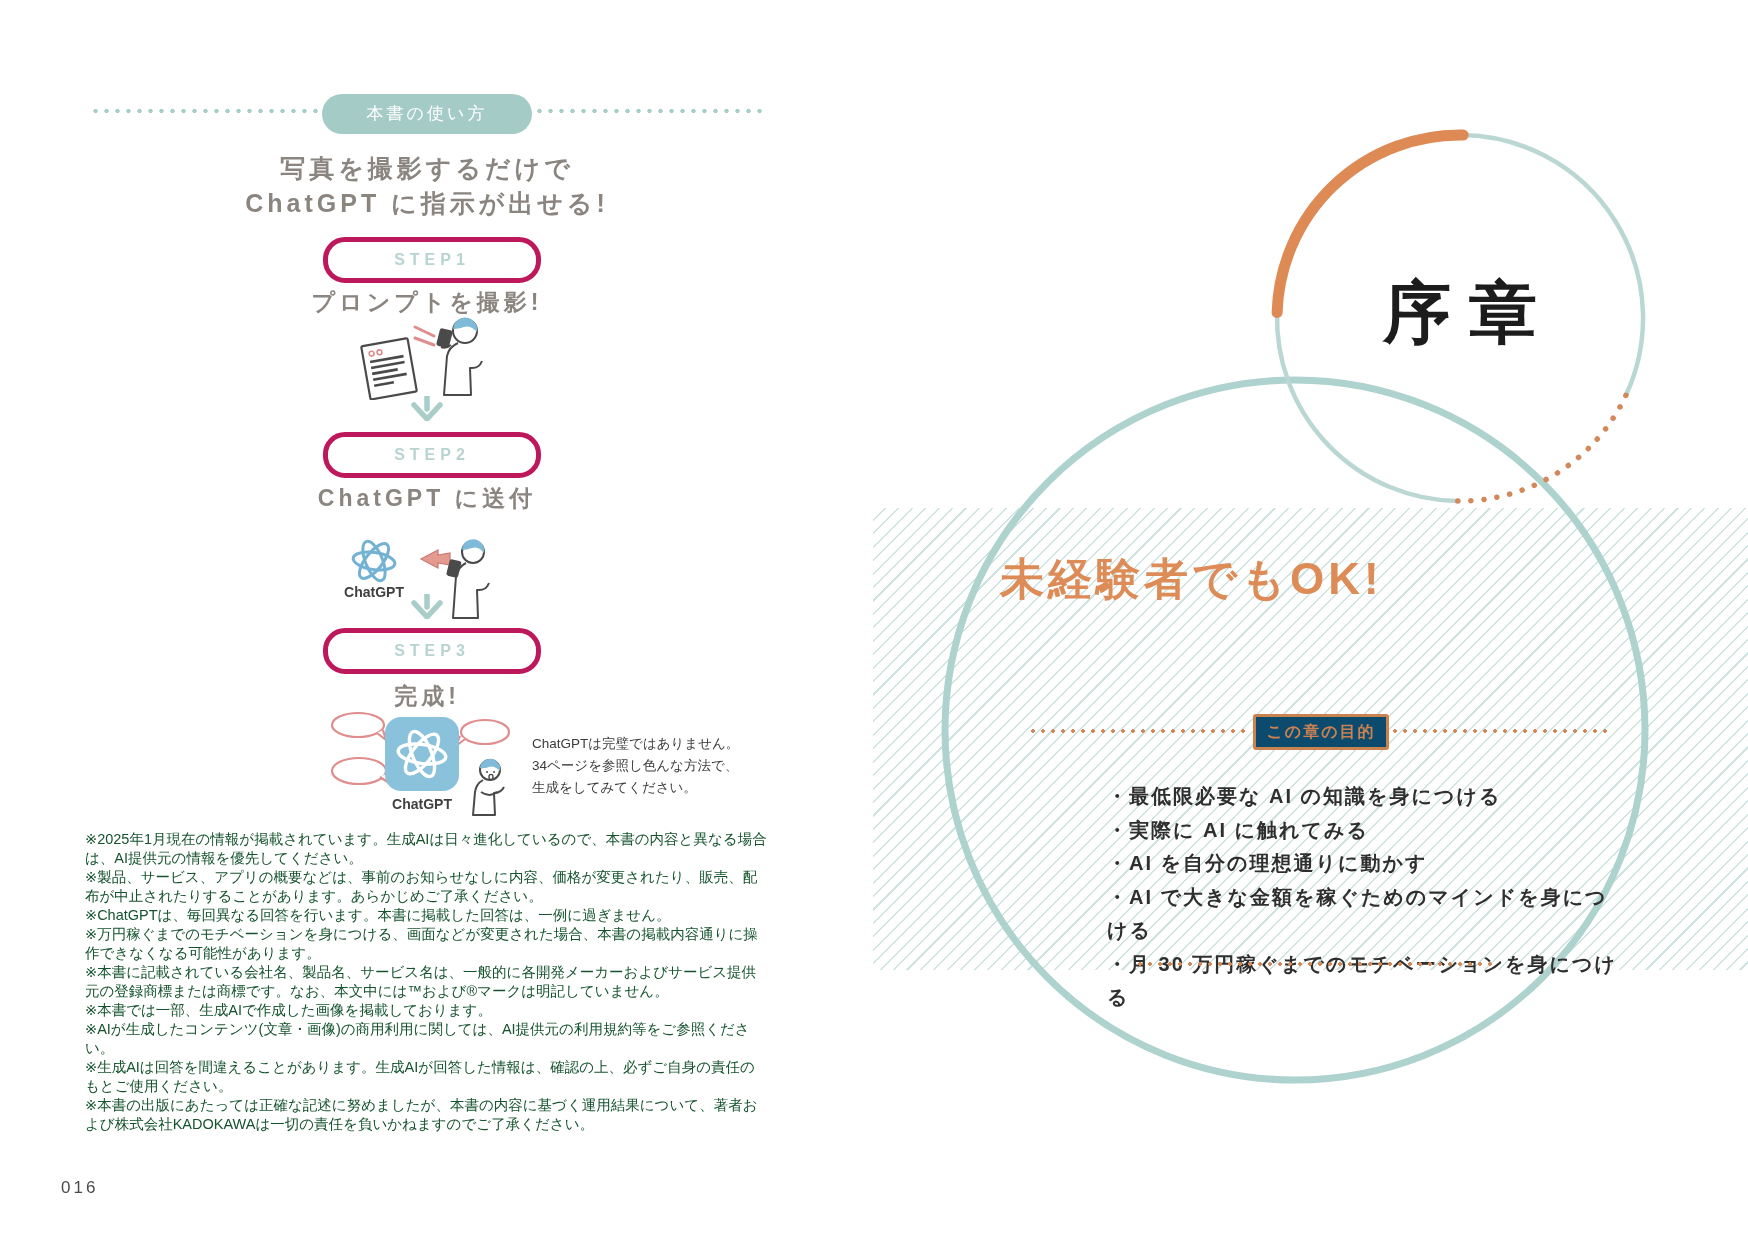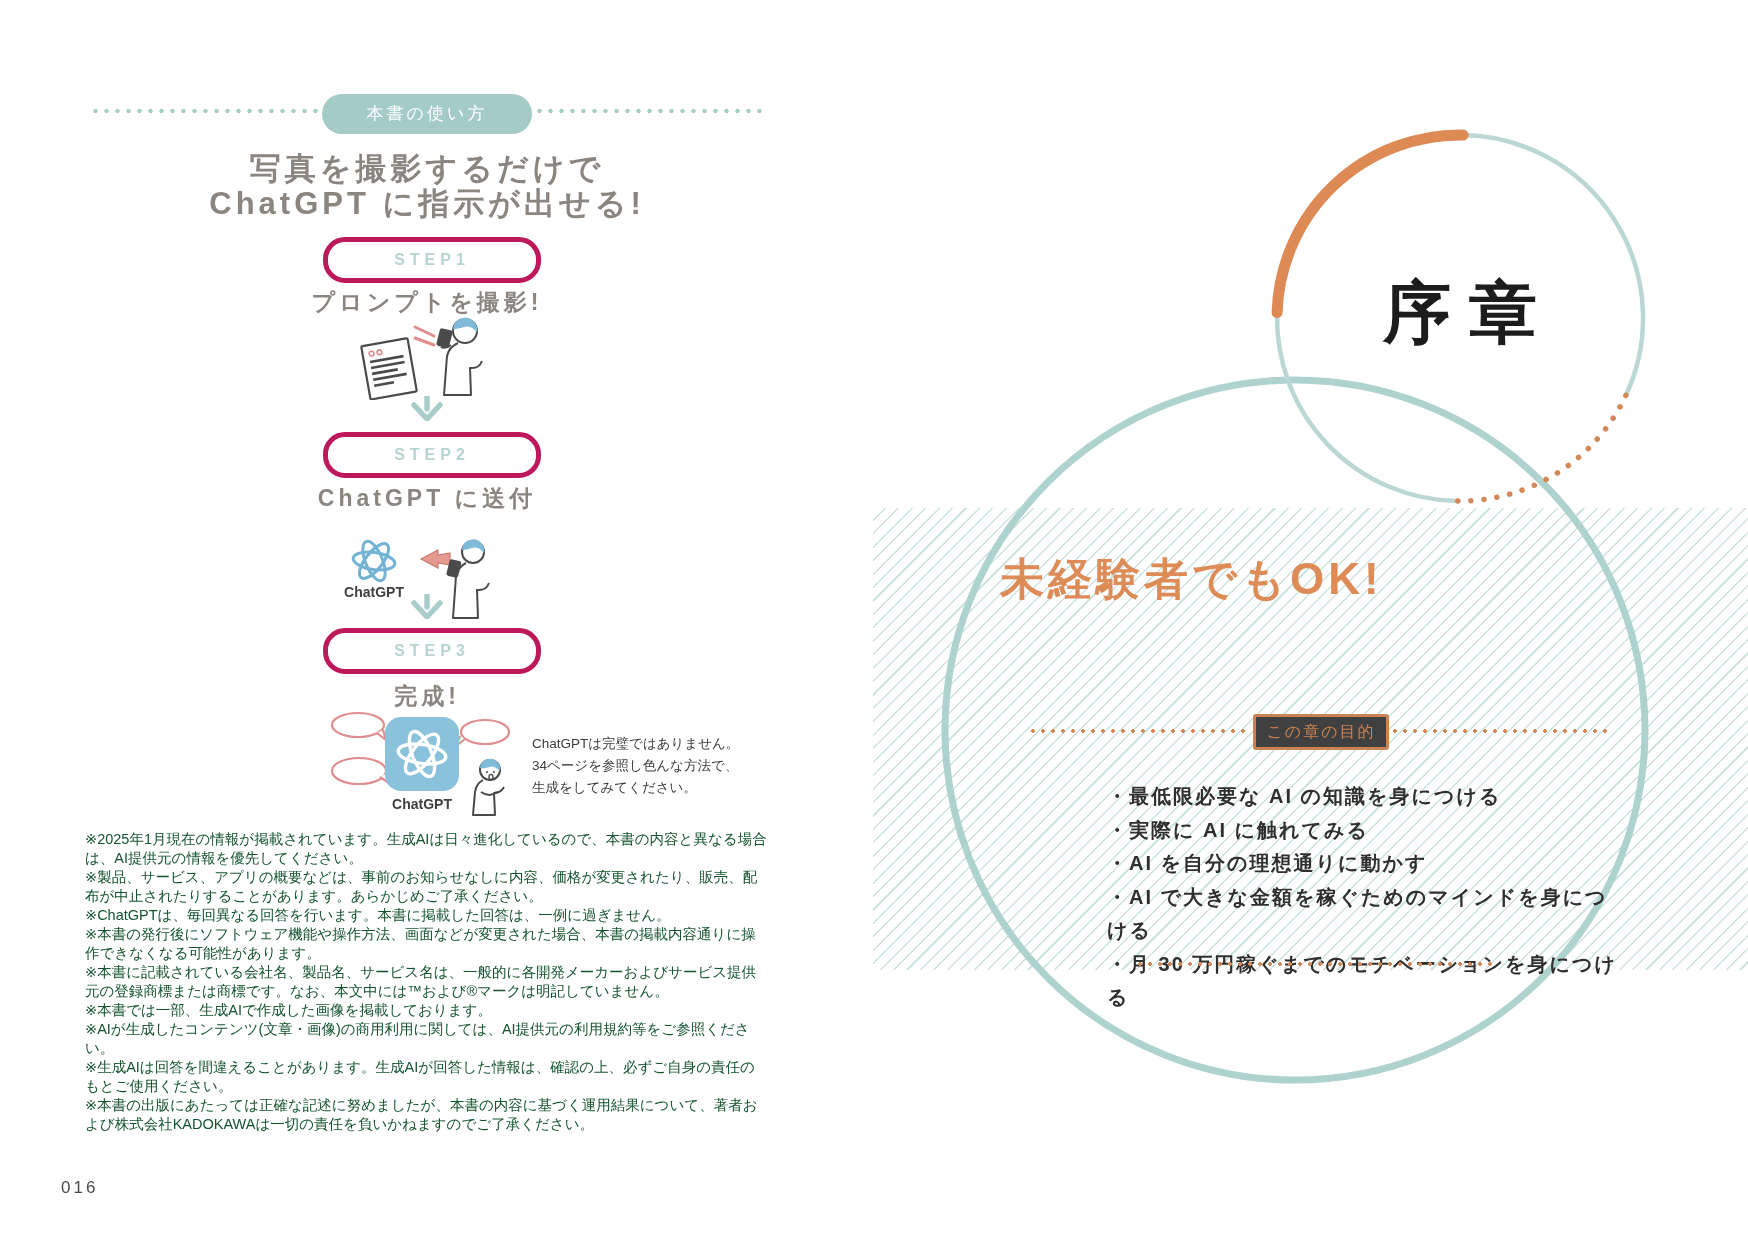--- a/index.html
+++ b/index.html
@@ -10,39 +10,39 @@
   
   .dots-teal{height:6px;background-image:radial-gradient(circle,#a9cec9 2px,rgba(0,0,0,0) 2.2px);
              background-size:11px 6px;background-repeat:repeat-x;background-position:left center;}
   .dots-orange{height:6px;background-image:radial-gradient(circle,#d3885a 1.9px,rgba(0,0,0,0) 2.1px);
              background-size:10px 6px;background-repeat:repeat-x;background-position:left center;}
 
   
   .pill-header{left:322px;top:94px;width:210px;height:40px;border-radius:21px;background:#a5cbc7;
                color:#ffffff;font-size:17px;letter-spacing:3px;text-align:center;line-height:40px;}
   .lp-title{left:137px;top:151px;width:580px;text-align:center;color:#8b8580;
-            font-size:31px;letter-spacing:4px;line-height:35px;font-weight:600;}
+            font-size:25px;letter-spacing:4px;line-height:35px;font-weight:600;}
   .step-pill{left:323px;width:208px;height:36px;border:5px solid #be185d;border-radius:22px;
              background:#ffffff;color:#b7d4d1;font-size:16px;letter-spacing:5px;text-align:center;
              line-height:36px;font-weight:600;}
   .cap{left:177px;width:500px;text-align:center;color:#8b8580;font-size:23px;letter-spacing:4px;font-weight:600;}
   .note{left:532px;top:733px;width:230px;color:#3c3c3c;font-size:13.5px;line-height:22px;}
   .disclaimer{left:85px;top:830px;width:684px;color:#14532d;font-size:14.5px;line-height:19px;}
   .disclaimer p{margin:0;}
   .pagenum{left:61px;top:1178px;color:#4b4b4b;font-size:17px;letter-spacing:3px;}
 
   
   .hatch{left:873px;top:508px;width:875px;height:462px;
          background:repeating-linear-gradient(135deg,rgba(0,0,0,0) 0px,rgba(0,0,0,0) 8px,#cfe3e0 8px,#cfe3e0 9.5px);}
   .chapter{left:1310px;top:268px;width:300px;text-align:center;color:#1c1c1c;
            font-size:68px;letter-spacing:18px;text-indent:18px;font-weight:700;}
   .rp-title{left:1000px;width:650px;color:#dd8c57;font-weight:700;font-size:44px;letter-spacing:4px;}
   .goal-label{left:1253px;top:714px;width:130px;height:30px;border:3px solid #cb8251;border-radius:3px;
-              background:#404040;color:#cb8251;font-size:16px;letter-spacing:2px;text-align:center;
-              line-height:30px;font-weight:400;}
+              background:#0c4a6e;color:#cb8251;font-size:16px;letter-spacing:2px;text-align:center;
+              line-height:30px;font-weight:700;}
   .goals{left:1107px;top:780px;width:520px;color:#2f2f2f;font-size:20px;letter-spacing:2px;
          line-height:33.5px;font-weight:600;}
   svg text{font-family:"Liberation Sans","DejaVu Sans",sans-serif;}
 </style>
 </head>
 <body>
 
 <div id="spread">
 
   <div class="abs dots-teal" style="left:90px;top:108px;width:230px;"></div>
@@ -135,21 +135,21 @@
   <div class="abs note">
     <div>ChatGPTは完璧ではありません。</div>
     <div>34ページを参照し色んな方法で、</div>
     <div>生成をしてみてください。</div>
   </div>
 
   <div class="abs disclaimer">
     <p>※2025年1月現在の情報が掲載されています。生成AIは日々進化しているので、本書の内容と異なる場合は、AI提供元の情報を優先してください。</p>
     <p>※製品、サービス、アプリの概要などは、事前のお知らせなしに内容、価格が変更されたり、販売、配布が中止されたりすることがあります。あらかじめご了承ください。</p>
     <p>※ChatGPTは、毎回異なる回答を行います。本書に掲載した回答は、一例に過ぎません。</p>
-    <p>※本書の発行後にソフトウェア機能や操作方法、画面などが変更された場合、本書の掲載内容通りに操作できなくなる可能性があります。</p>
+    <p>※万円稼ぐまでのモチベーションを身につける、画面などが変更された場合、本書の掲載内容通りに操作できなくなる可能性があります。</p>
     <p>※本書に記載されている会社名、製品名、サービス名は、一般的に各開発メーカーおよびサービス提供元の登録商標または商標です。なお、本文中には™および®マークは明記していません。</p>
     <p>※本書では一部、生成AIで作成した画像を掲載しております。</p>
     <p>※AIが生成したコンテンツ(文章・画像)の商用利用に関しては、AI提供元の利用規約等をご参照ください。</p>
     <p>※生成AIは回答を間違えることがあります。生成AIが回答した情報は、確認の上、必ずご自身の責任のもとご使用ください。</p>
     <p>※本書の出版にあたっては正確な記述に努めましたが、本書の内容に基づく運用結果について、著者および株式会社KADOKAWAは一切の責任を負いかねますのでご了承ください。</p>
   </div>
 
   <div class="abs pagenum">016</div>
 
   <div class="abs hatch"></div>

